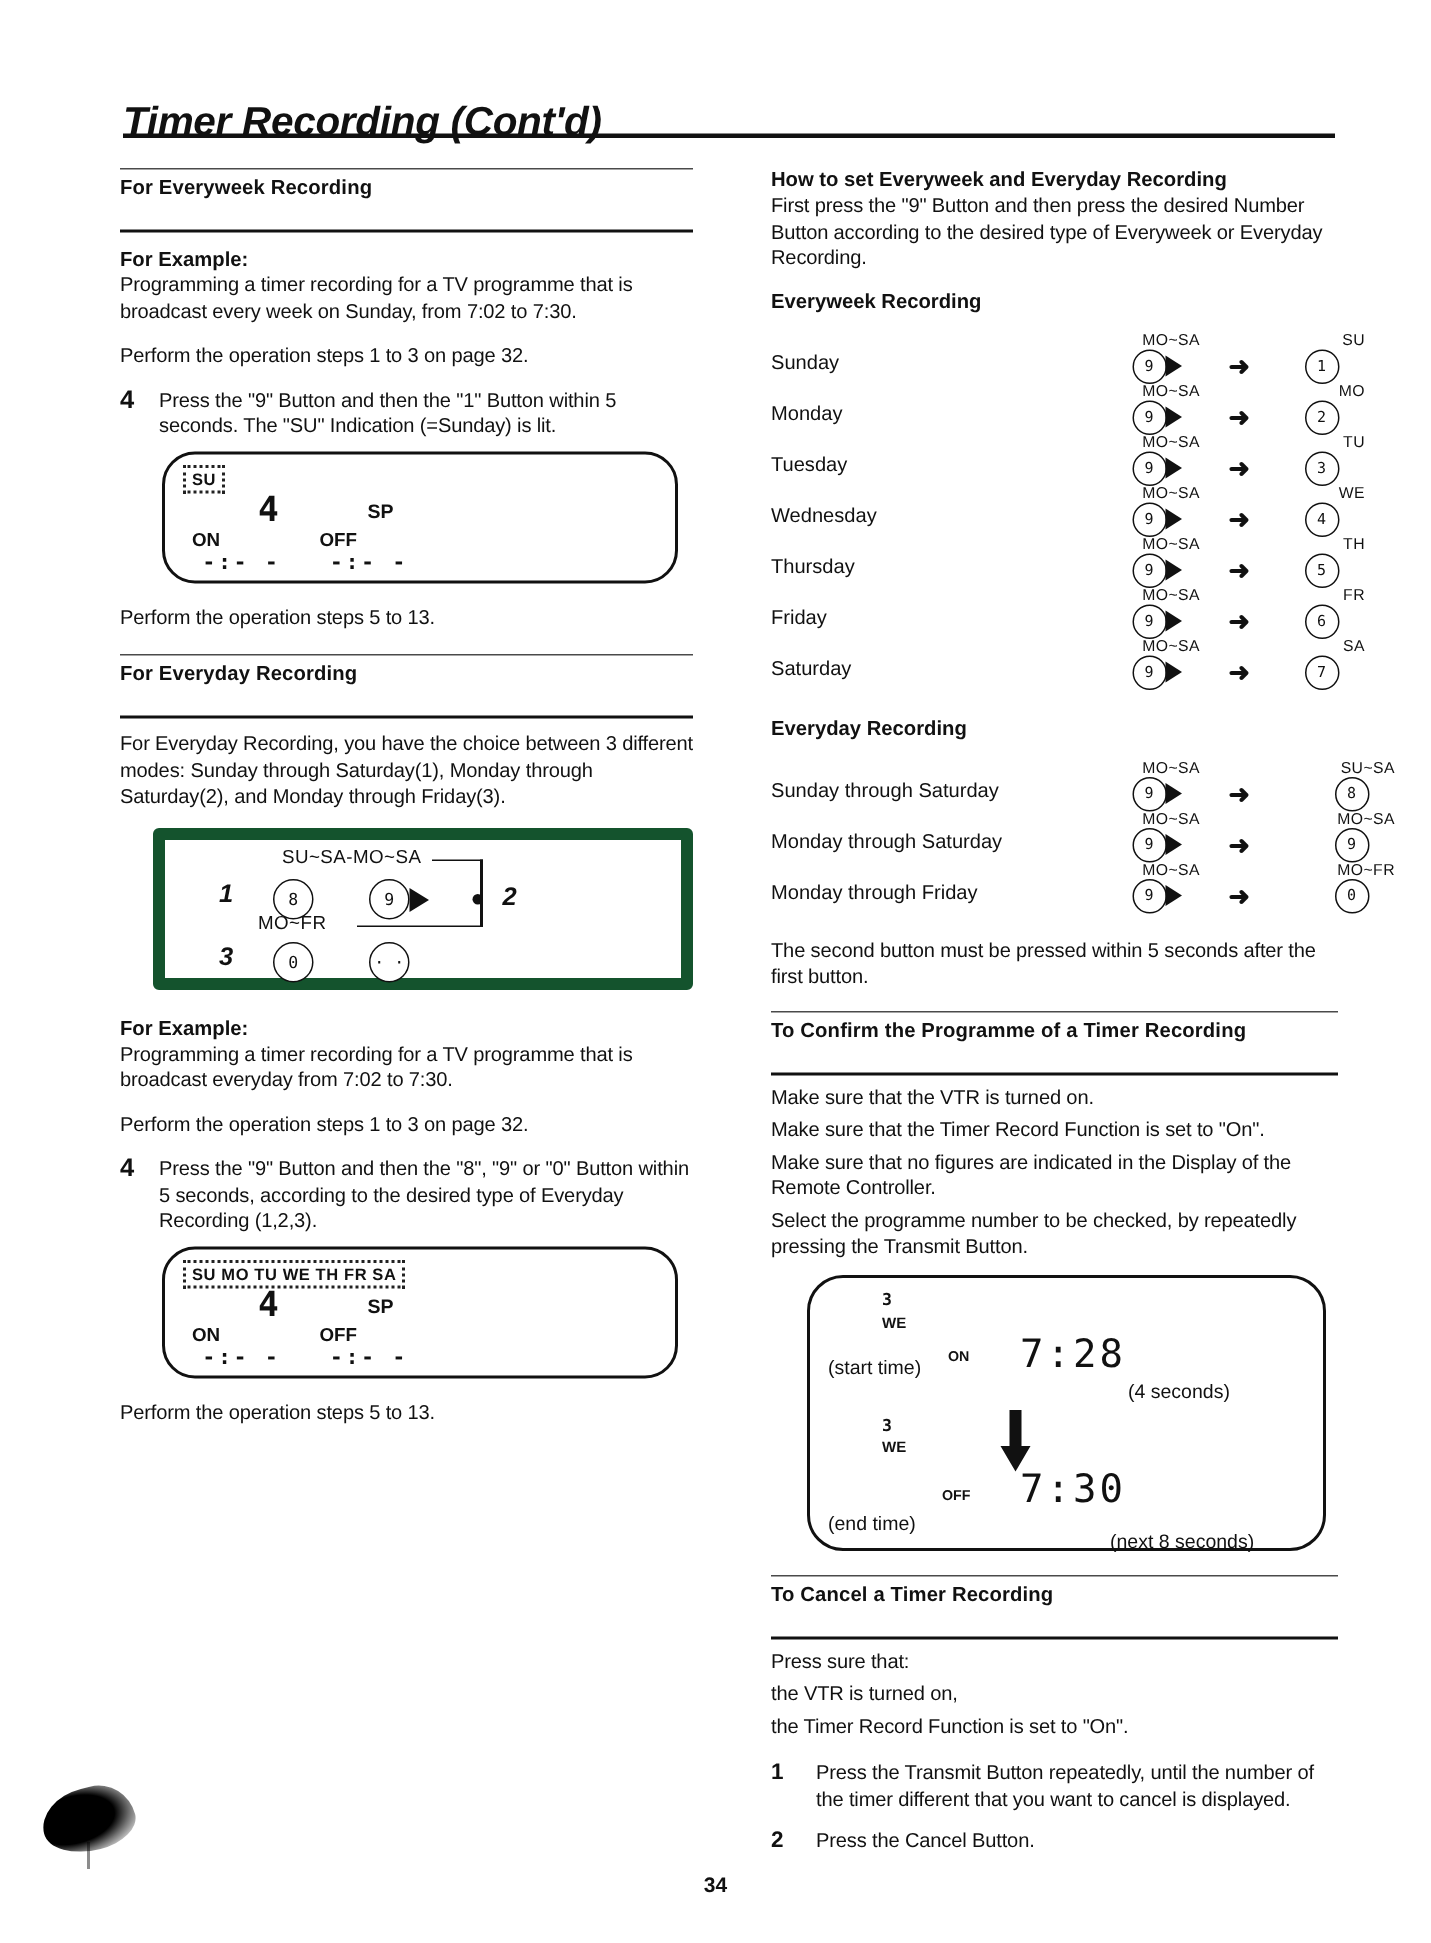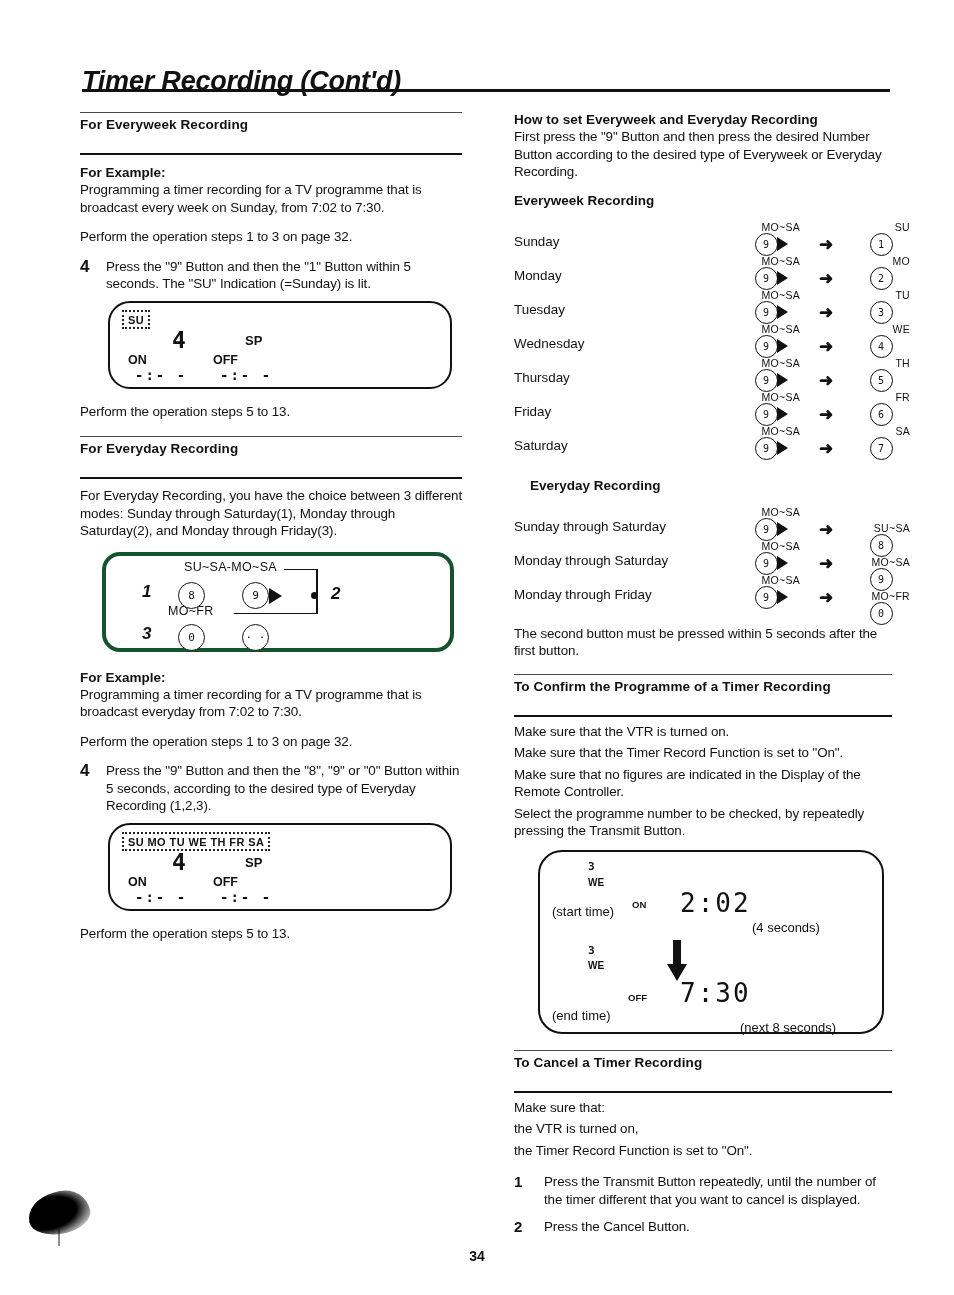--- a/index.html
+++ b/index.html
@@ -172,22 +172,22 @@
     top: 64px;
     font-size: 14px;
     font-weight: bold;
     letter-spacing: 2px;
     font-family: "DejaVu Sans Mono", monospace;
   }
 
   
   .modebox {
     position: relative;
-    border: 4px solid #14532d;
-    border-radius: 18px;
+    border: 8px solid #14532d;
+    border-radius: 4px;
     margin: 8px 0 0 22px;
     height: 92px;
     width: 344px;
   }
   .mb-lbl-top {
     position: absolute;
     left: 78px;
     top: 4px;
     font-size: 12.5px;
     letter-spacing: 0.3px;
@@ -290,21 +290,21 @@
   }
 
   
   .ew-src { left: 228px; top: 0px; }
   .ew-arr { left: 305px; top: 14px; }
   .ew-dst { left: 338px; top: 0px; }
 
   
   .ed-src { left: 228px; top: 0px; }
   .ed-arr { left: 305px; top: 14px; }
-  .ed-dst { left: 338px; top: 0px; margin-top: 16px; }
+  .ed-dst { left: 358px; top: 0px; }
 
   
   .confirm-lcd {
     position: relative;
     border: 2px solid #111;
     border-radius: 24px;
     margin: 10px 0 0 24px;
     width: 342px;
     height: 180px;
   }
@@ -534,21 +534,21 @@
           <span class="mcircle">9</span><span class="mtri"></span>
         </span>
         <span class="marrow ew-arr">➜</span>
         <span class="mcell ew-dst">
           <span class="cap">SA</span>
           <span class="mcircle">7</span>
         </span>
       </div>
     </div>
 
-    <div class="subhead" style="margin-top:18px;margin-left:16px;">Everyday Recording</div>
+    <div class="subhead" style="margin-top:18px;">Everyday Recording</div>
 
     <div style="margin-top:14px;">
 
       <div class="maprow">
         <span class="mlabel">Sunday through Saturday</span>
         <span class="mcell ed-src">
           <span class="cap">MO~SA</span>
           <span class="mcircle">9</span><span class="mtri"></span>
         </span>
         <span class="marrow ed-arr">➜</span>
@@ -595,21 +595,21 @@
 
     <p class="body tight" style="margin-top:6px;">Make sure that the VTR is turned on.</p>
     <p class="body tight">Make sure that the Timer Record Function is set to "On".</p>
     <p class="body tight">Make sure that no figures are indicated in the Display of the Remote Controller.</p>
     <p class="body tight">Select the programme number to be checked, by repeatedly pressing the Transmit Button.</p>
 
     <div class="confirm-lcd">
       <span class="cl-prog1">3</span>
       <span class="cl-day1">WE</span>
       <span class="cl-on">ON</span>
-      <span class="cl-t1">2:02</span>
+      <span class="cl-t1">7:28</span>
       <span class="cl-start">(start time)</span>
       <span class="cl-sec1">(4 seconds)</span>
 
       <svg class="cl-downarrow" viewBox="0 0 22 42">
         <polygon points="7,0 15,0 15,24 21,24 11,41 1,24 7,24" fill="#111"></polygon>
       </svg>
 
       <span class="cl-prog2">3</span>
       <span class="cl-day2">WE</span>
       <span class="cl-off">OFF</span>
@@ -617,21 +617,21 @@
       <span class="cl-end">(end time)</span>
       <span class="cl-sec2">(next 8 seconds)</span>
     </div>
 
     <div class="sec" style="margin-top:16px;">
       <div class="sec-rule-top"></div>
       <div class="sec-head">To Cancel a Timer Recording</div>
       <div class="sec-rule-bot"></div>
     </div>
 
-    <p class="body tight" style="margin-top:6px;">Make sure that:</p>
+    <p class="body tight" style="margin-top:6px;">Press sure that:</p>
     <p class="body tight">the VTR is turned on,</p>
     <p class="body tight">the Timer Record Function is set to "On".</p>
 
     <div class="step step-small" style="margin-top:14px;">
       <div class="step-num">1</div>
       <div class="step-body">Press the Transmit Button repeatedly, until the number of the timer different that you want to cancel is displayed.</div>
     </div>
 
     <div class="step step-small" style="margin-top:10px;">
       <div class="step-num">2</div>

